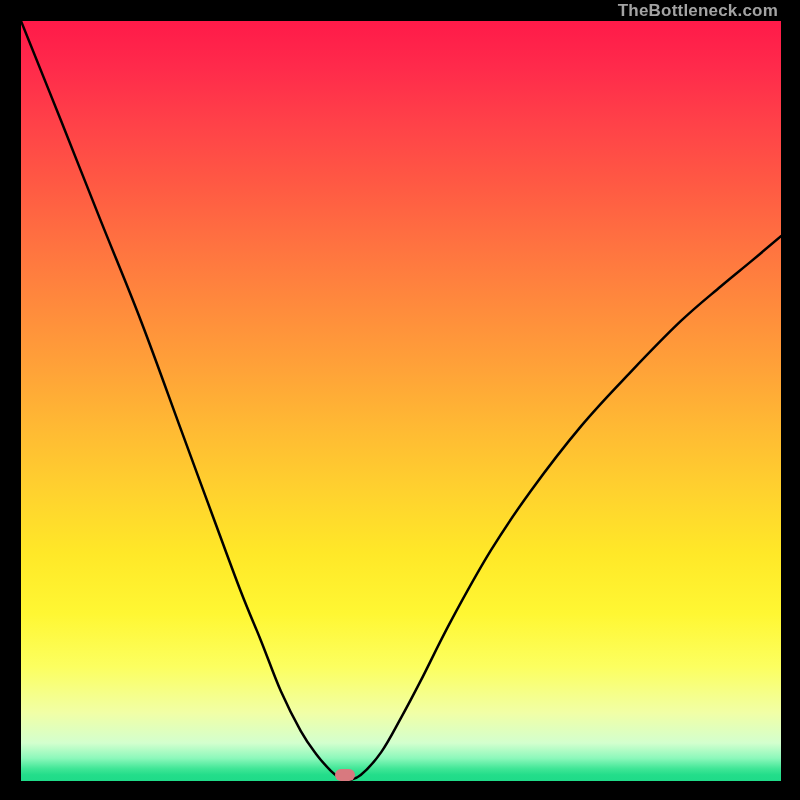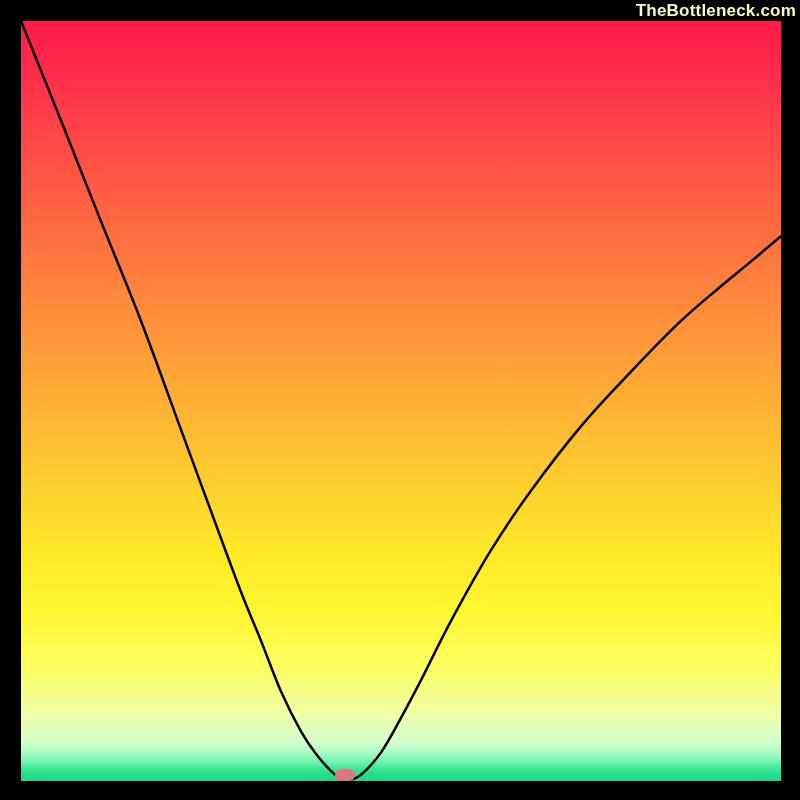--- a/index.html
+++ b/index.html
@@ -66,25 +66,25 @@
     position: absolute;
     width: 20px;
     height: 12px;
     border-radius: 6px;
     background: #d8797f;
     transform: translate(-50%, -50%);
   }
   .watermark {
     position: absolute;
     top: 1px;
-    right: 4px;
+    right: 22px;
     font-family: Arial, Helvetica, sans-serif;
     font-size: 17px;
     font-weight: 600;
-    color: #fef9c3;
+    color: #a3a3a3;
     letter-spacing: 0.2px;
   }
 </style>
 </head>
 <body>
 
 <div class="frame">
   <div class="plot">
     <div class="gradient"></div>
     <svg class="curve" viewBox="0 0 760 760" preserveAspectRatio="none">

